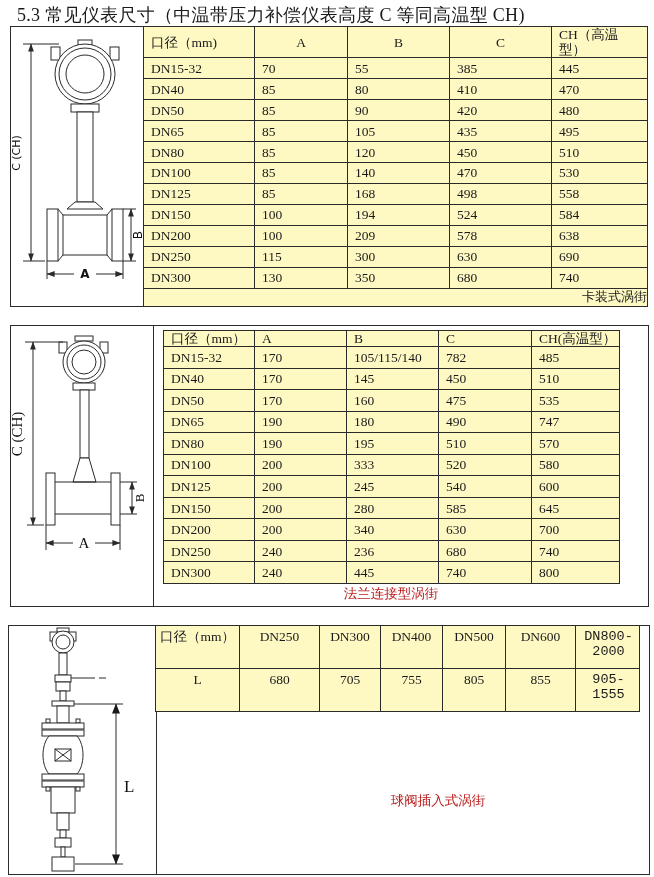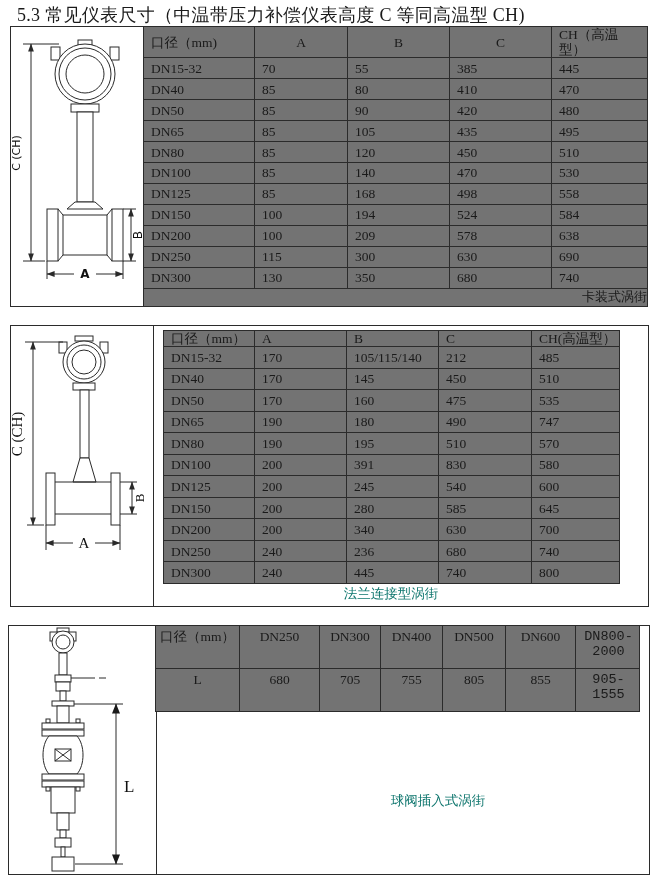--- a/index.html
+++ b/index.html
@@ -7,34 +7,34 @@
         font-family:"Liberation Serif","DejaVu Serif",serif;color:#1a1a1a;}
   .title{position:absolute;left:17px;top:3px;font-size:18px;letter-spacing:.3px;white-space:nowrap;}
   .sec{position:absolute;border:1px solid #2b2b2b;background:#fff;}
   #sec1{left:10px;top:26px;width:635px;height:279px;}
   #sec2{left:10px;top:325px;width:637px;height:280px;}
   #sec3{left:8px;top:625px;width:640px;height:248px;}
   .draw{position:absolute;left:0;top:0;bottom:0;}
   #sec1 .draw{width:133px;}
   #sec2 .draw{width:142px;border-right:1px solid #2b2b2b;}
   #sec3 .draw{width:147px;border-right:1px solid #2b2b2b;}
-  table.dim{position:absolute;border-collapse:collapse;table-layout:fixed;background:#737373;}
+  table.dim{position:absolute;border-collapse:collapse;table-layout:fixed;background:#fef9c3;}
   .dim th,.dim td{border:1px solid #2b2b2b;font-weight:normal;font-size:13.5px;
         padding:0 2px 0 7px;text-align:left;vertical-align:middle;line-height:1.12;
         overflow:hidden;}
   .t1{left:132px;top:-1px;width:504px;height:281px;}
   .t1 th{text-align:center;padding:0 2px;}
   .t1 th:first-child,.t1 th:last-child{text-align:left;padding-left:7px;}
   .t1 tfoot td{height:17px;text-align:right;padding:0;font-size:13px;}
   .t2{left:152px;top:4px;width:456px;height:254px;}
   .t3{left:146px;top:-1px;width:484px;height:86px;}
   .t3 tr{height:43px;}
   .t3 th,.t3 td{text-align:center;padding:3px 3px 0 3px;vertical-align:top;white-space:pre-line;}
   .t3 th:last-child,.t3 td:last-child{text-align:center;padding-left:5px;font-family:Liberation Mono, monospace;}
-  .sec-footer{position:absolute;text-align:center;font-size:13.5px;color:#0f766e;}
+  .sec-footer{position:absolute;text-align:center;font-size:13.5px;color:#b91c1c;}
   #sec2 .sec-footer{left:152px;top:259px;width:456px;}
   #sec3 .sec-footer{left:147px;top:166px;width:484px;margin-left:40px;}
   svg{display:block;}
   svg .ln{stroke:#2a2a2a;stroke-width:1;fill:none;}
   svg .fw{stroke:#2a2a2a;stroke-width:1;fill:#fff;}
   svg text{font-family:"Liberation Serif","DejaVu Serif",serif;fill:#111;}
   svg text.cad{font-family:"DejaVu Sans","Liberation Sans",sans-serif;}
 </style>
 </head>
 <body>
@@ -261,21 +261,21 @@
             <th>B</th>
             <th>C</th>
             <th>CH(高温型）</th>
           </tr>
         </thead>
         <tbody>
           <tr>
             <td>DN15-32</td>
             <td>170</td>
             <td>105/115/140</td>
-            <td>212</td>
+            <td>782</td>
             <td>485</td>
           </tr>
           <tr>
             <td>DN40</td>
             <td>170</td>
             <td>145</td>
             <td>450</td>
             <td>510</td>
           </tr>
           <tr>
@@ -295,22 +295,22 @@
           <tr>
             <td>DN80</td>
             <td>190</td>
             <td>195</td>
             <td>510</td>
             <td>570</td>
           </tr>
           <tr>
             <td>DN100</td>
             <td>200</td>
-            <td>391</td>
-            <td>830</td>
+            <td>333</td>
+            <td>520</td>
             <td>580</td>
           </tr>
           <tr>
             <td>DN125</td>
             <td>200</td>
             <td>245</td>
             <td>540</td>
             <td>600</td>
           </tr>
           <tr>

